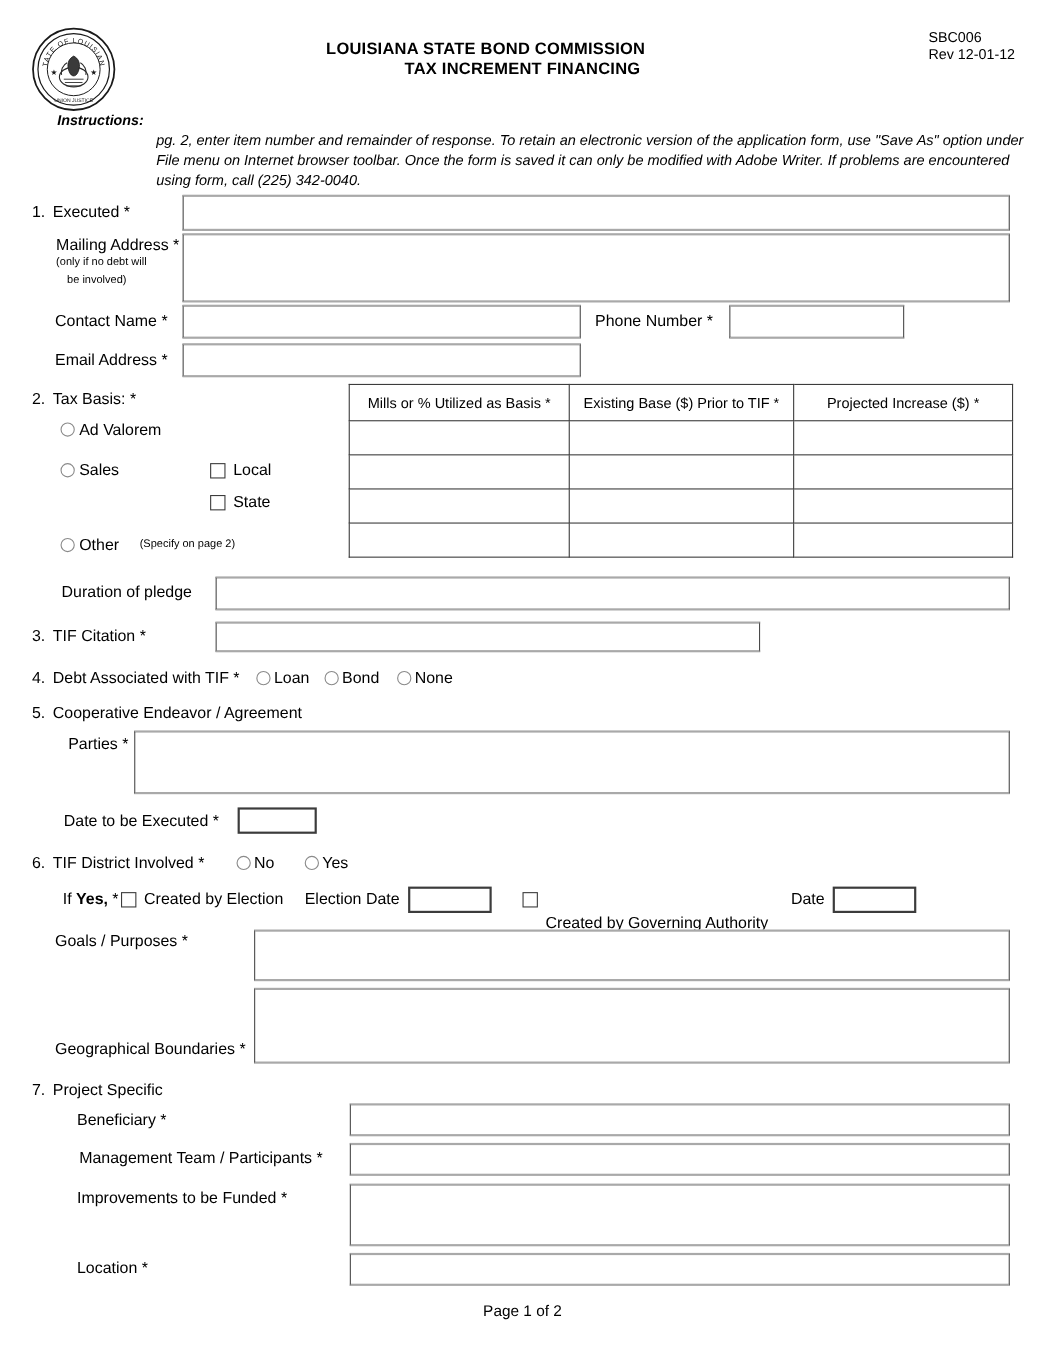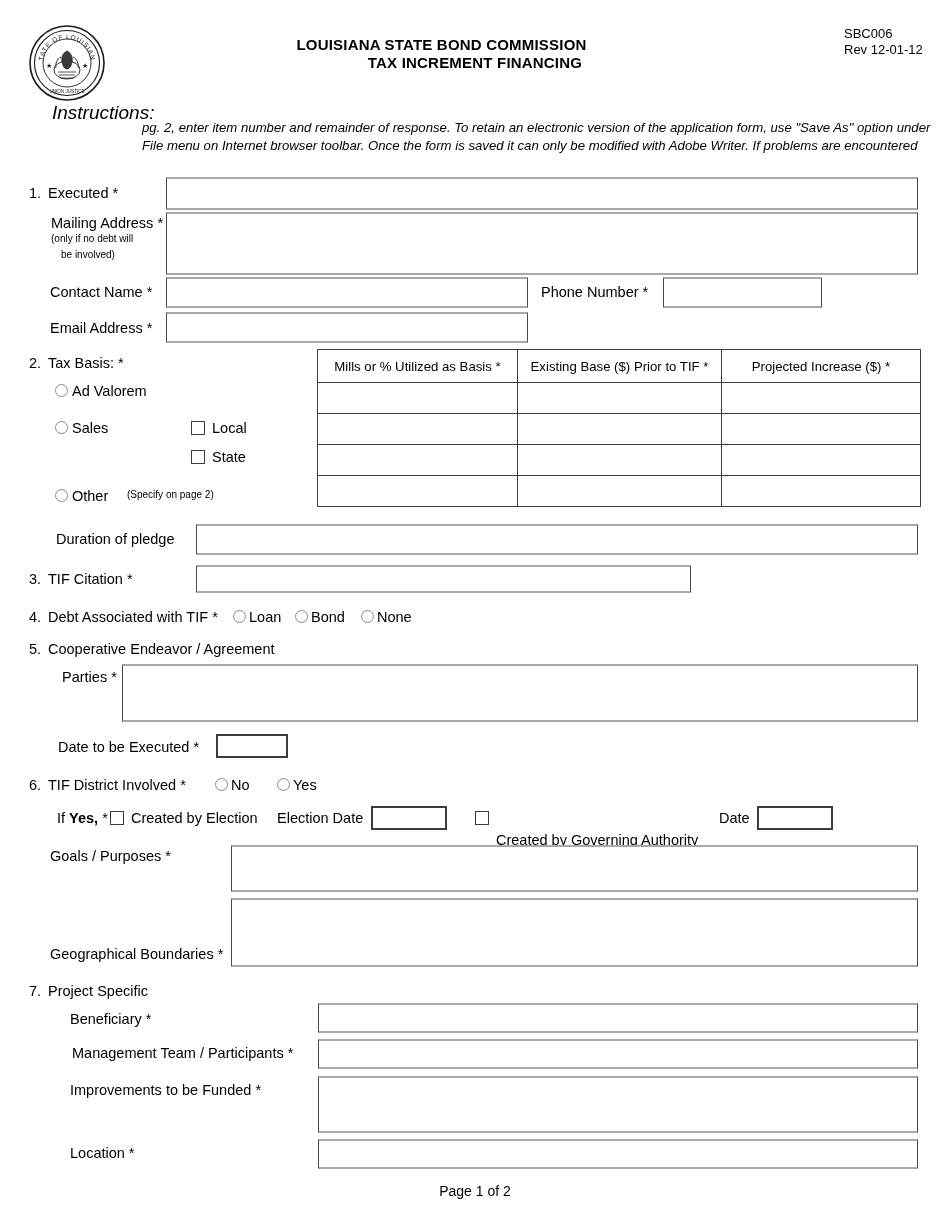--- a/index.html
+++ b/index.html
@@ -39,22 +39,22 @@
     letter-spacing: 0.2px;
     text-align: center;
     white-space: nowrap;
   }
   .corner {
     font-size: 13px;
     line-height: 1.35;
     white-space: nowrap;
   }
   .instr-head {
-    font-size: 19px;
-    font-weight: normal;
+    font-size: 13px;
+    font-weight: bold;
     font-style: italic;
     white-space: nowrap;
   }
   .instr-body {
     font-size: 13.2px;
     font-style: italic;
     line-height: 1.42;
   }
   .footer {
     font-size: 14px;
@@ -154,20 +154,21 @@
 
   <div class="abs title" style="left:0; top:36px; width:883px;">LOUISIANA STATE BOND COMMISSION</div>
   <div class="abs title" style="left:0; top:54px; width:950px;">TAX INCREMENT FINANCING</div>
 
   <div class="abs corner" style="left:844px; top:25px;">SBC006</div>
   <div class="abs corner" style="left:844px; top:41px;">Rev 12-01-12</div>
 
   <div class="abs instr-head" style="left:52px; top:102px;">Instructions:</div>
   <div class="abs instr-body" style="left:142px; top:119px; width:790px;">pg. 2, enter item number and remainder of response.  To retain  an electronic version of the application form, use "Save As" option under</div>
   <div class="abs instr-body" style="left:142px; top:137px; width:790px;">File menu on  Internet browser toolbar.  Once the form is saved it can only be  modified with Adobe Writer.  If problems are encountered</div>
+  <div class="abs instr-body" style="left:142px; top:155px; width:790px;">using form, call (225) 342-0040.</div>
 
   <div class="abs lbl" style="left:29px; top:185px;">1.</div>
   <div class="abs lbl" style="left:48px; top:185px;">Executed *</div>
   <div class="box" style="left:166px; top:177px; width:752px; height:33px;"></div>
 
   <div class="abs lbl" style="left:51px; top:215px;">Mailing Address *</div>
   <div class="abs lbl-sm" style="left:51px; top:233px;">(only if no debt will</div>
   <div class="abs lbl-sm" style="left:61px; top:249px;">be involved)</div>
   <div class="box" style="left:166px; top:212px; width:752px; height:63px;"></div>
 

